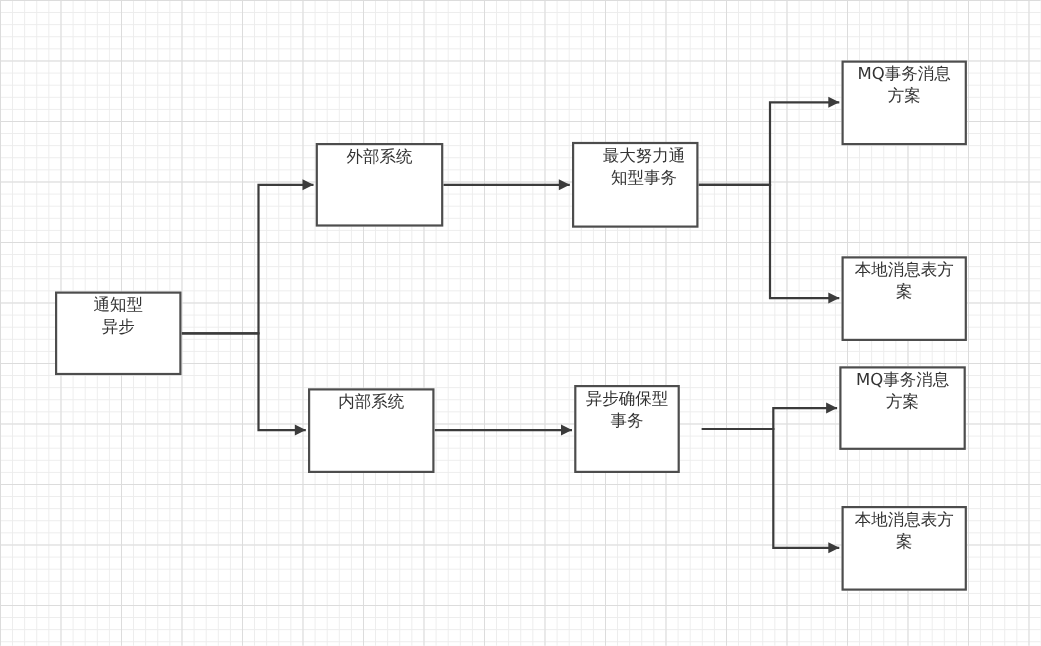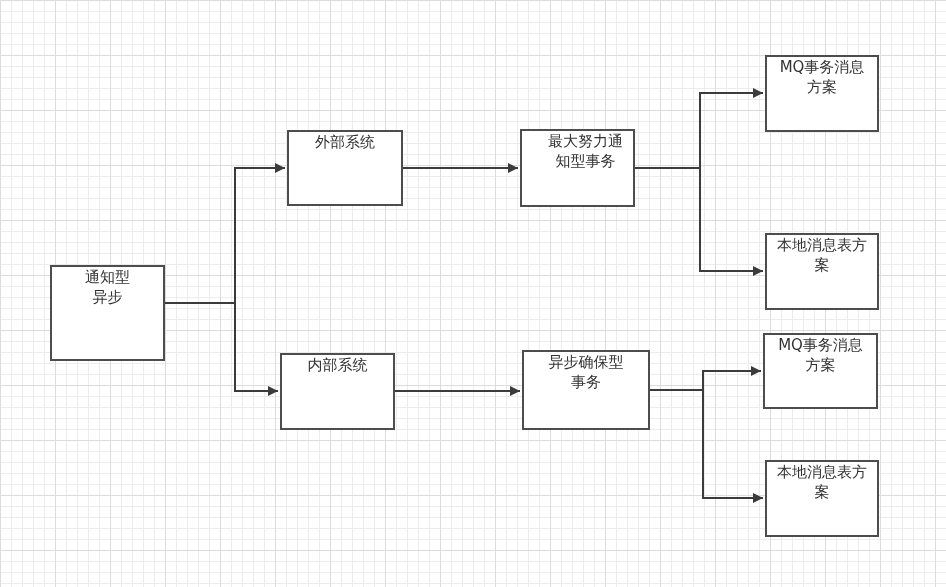--- a/index.html
+++ b/index.html
@@ -62,39 +62,39 @@
     <path class="edge" d="M165,303 L235,303 L235,168 L285,168" marker-end="url(#arrow)"></path>
     <path class="edge" d="M165,303 L235,303 L235,391 L278,391" marker-end="url(#arrow)"></path>
     <path class="edge" d="M403,168 L518,168" marker-end="url(#arrow)"></path>
     <path class="edge" d="M395,391 L520,391" marker-end="url(#arrow)"></path>
     <path class="edge" d="M635,168 L700,168 L700,93 L763,93" marker-end="url(#arrow)"></path>
     <path class="edge" d="M635,168 L700,168 L700,271 L763,271" marker-end="url(#arrow)"></path>
     <path class="edge" d="M638,390 L703,390 L703,371 L761,371" marker-end="url(#arrow)"></path>
     <path class="edge" d="M638,390 L703,390 L703,498 L763,498" marker-end="url(#arrow)"></path>
   </svg>
 
-  <div class="node" style="left:50px;top:265px;width:115px;height:96px;">
+  <div class="node" style="left:50px;top:265px;width:115px;height:76px;">
     <span>通知型
 异步</span>
   </div>
 
   <div class="node" style="left:287px;top:130px;width:116px;height:76px;">
     <span>外部系统</span>
   </div>
 
   <div class="node" style="left:280px;top:353px;width:115px;height:77px;">
     <span>内部系统</span>
   </div>
 
   <div class="node" style="left:520px;top:129px;width:115px;height:78px;padding-left:16px;">
     <span>最大努力通
 知型事务</span>
   </div>
 
-  <div class="node" style="left:522px;top:350px;width:128px;height:80px;">
+  <div class="node" style="left:522px;top:350px;width:96px;height:80px;">
     <span>异步确保型
 事务</span>
   </div>
 
   <div class="node" style="left:765px;top:55px;width:114px;height:77px;">
     <span>MQ事务消息
 方案</span>
   </div>
 
   <div class="node" style="left:765px;top:233px;width:114px;height:77px;">

